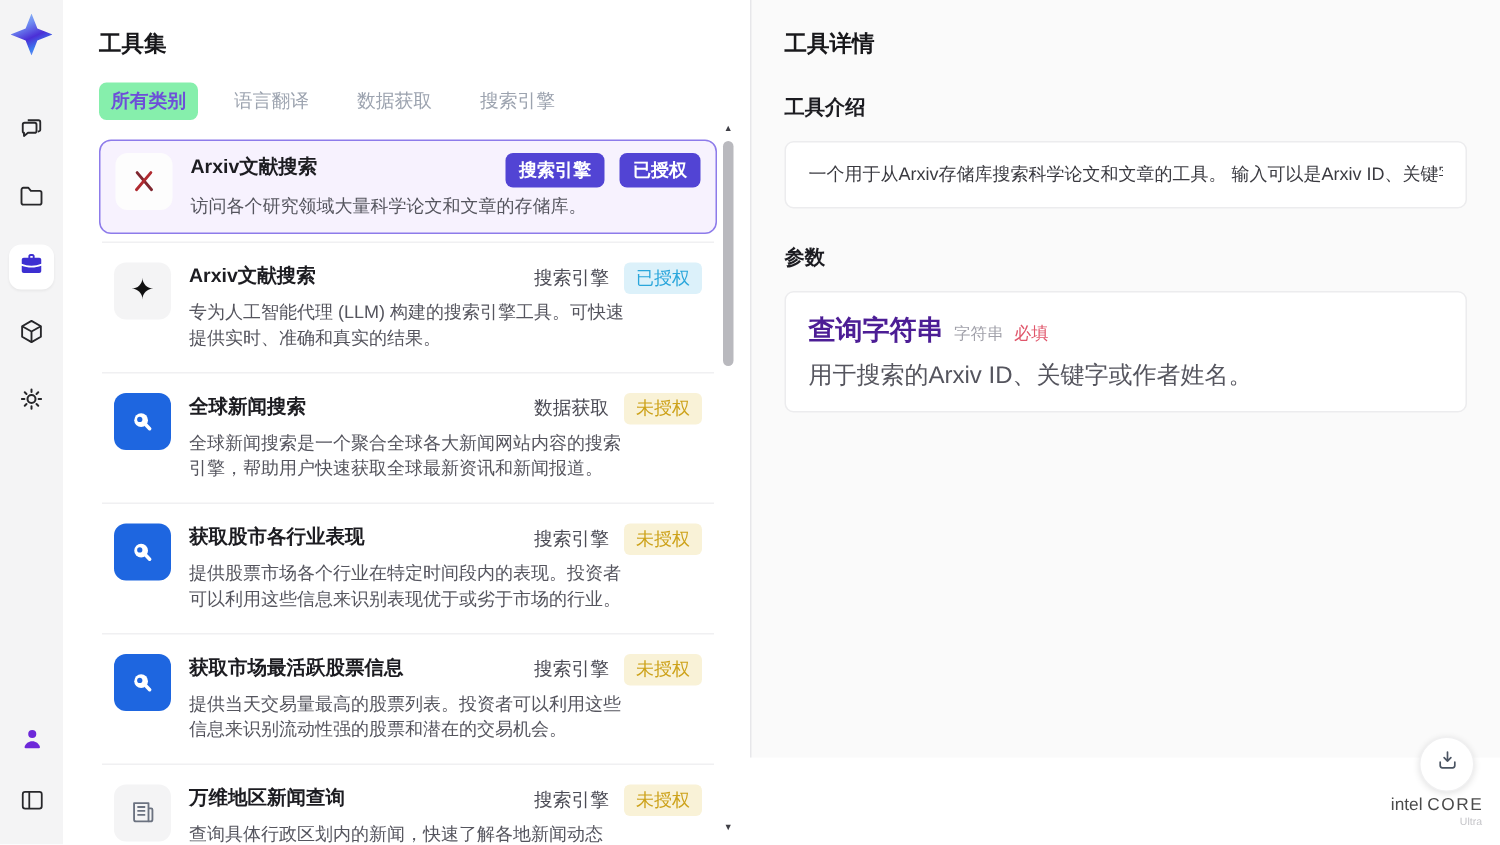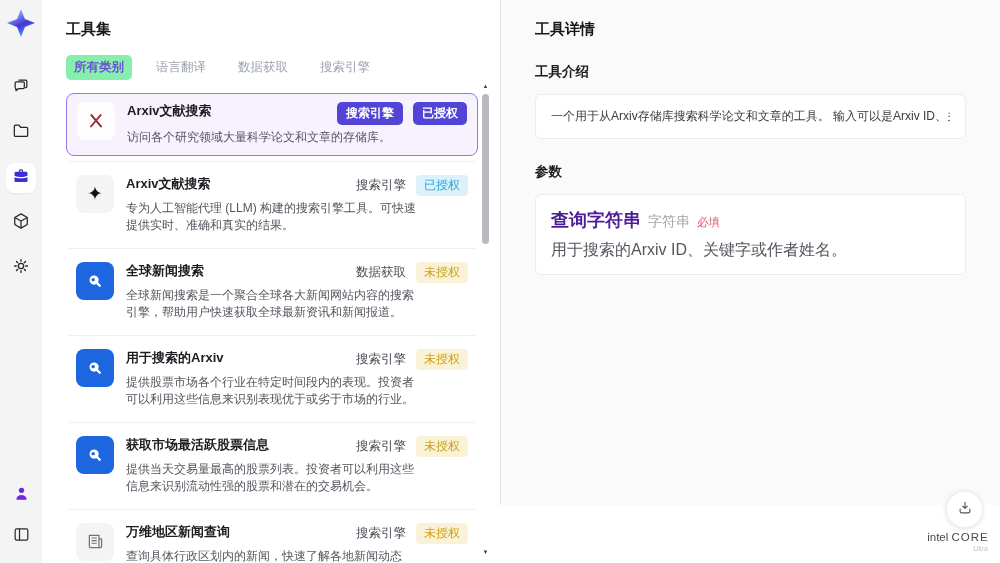--- a/index.html
+++ b/index.html
@@ -44,29 +44,29 @@
   .card-desc { font-size:12px; color:#55555e; line-height:17.5px; max-width:292px; }
   .star-glyph { font-size:19px; color:#111; line-height:1; }
 
   
   .scrollbar { position:absolute; top:82px; right:10px; width:9px; height:474px; }
   .sb-arrow { font-size:6px; color:#3f3f46; text-align:center; line-height:8px; cursor:pointer; }
   .sb-arrow.down { position:absolute; bottom:0; width:100%; }
   .sb-thumb { position:absolute; top:12px; left:1px; width:7px; height:150px; background:#b9b9be; border-radius:4px; cursor:grab; }
 
   
-  .detail { position:absolute; left:500px; top:0; width:500px; height:505px; background:#fafafa; border-left:1px solid #e7e7ea; padding:20px 34px; }
+  .detail { position:absolute; left:500px; top:0; width:500px; height:505px; background:#fafafa; border-left:1px solid #e7e7ea; padding:20px 22px; }
   .detail-title { font-size:15px; font-weight:bold; color:#18181b; margin-bottom:24px; }
   .section-h { font-size:13.5px; font-weight:bold; color:#1c1c21; margin-bottom:13px; }
   .box { background:#fff; border:1px solid #ececee; border-radius:6px; padding:13px 15px; }
   .intro-text { font-size:12px; color:#3a3a40; white-space:nowrap; overflow:hidden; }
   .params-h { margin-top:24px; }
   .param-row1 { display:flex; align-items:baseline; gap:7px; margin-bottom:8px; }
   .param-name { font-size:18px; font-weight:bold; color:#4c1d95; }
-  .param-type { font-size:14px; color:#a1a1aa; }
+  .param-type { font-size:11px; color:#a1a1aa; }
   .param-req { font-size:11.5px; color:#e0566b; }
   .param-desc { font-size:16px; color:#55555e; }
 
   
   .fab { position:absolute; left:946px; top:491px; width:37px; height:37px; border-radius:50%; background:#fff; border:1px solid #f0f0f1; box-shadow:0 1px 5px rgba(0,0,0,.12); display:flex; align-items:center; justify-content:center; cursor:pointer; }
   .intel-brand { position:absolute; left:924px; top:527px; width:68px; text-align:center; line-height:1.1; }
   .intel-row { font-size:11.5px; color:#4a4a4a; }
   .intel-word { font-weight:normal; }
   .core-word { letter-spacing:1px; font-weight:400; }
   .ultra-word { display:block; font-size:7px; color:#c4c4c8; text-align:right; padding-right:4px; }
@@ -210,21 +210,21 @@
     <div class="card">
       <div class="tile tile-blue">
         <svg width="22" height="22" viewBox="0 0 24 24">
           <circle cx="11" cy="11" r="5" fill="#ffffff"></circle>
           <circle cx="10" cy="10.5" r="1.9" fill="#1e66e0"></circle>
           <path d="M14.6 14.6l2.6 2.6" stroke="#ffffff" stroke-width="2.6" stroke-linecap="round"></path>
         </svg>
       </div>
       <div class="card-main">
         <div class="card-top">
-          <span class="card-title">用于搜索的Arxiv</span>
+          <span class="card-title">获取股市各行业表现</span>
           <span class="card-tags">
             <span class="tag-plain">搜索引擎</span>
             <span class="badge unauth">未授权</span>
           </span>
         </div>
         <div class="card-desc">提供股票市场各个行业在特定时间段内的表现。投资者可以利用这些信息来识别表现优于或劣于市场的行业。</div>
       </div>
     </div>
     <div class="sep"></div>
 

